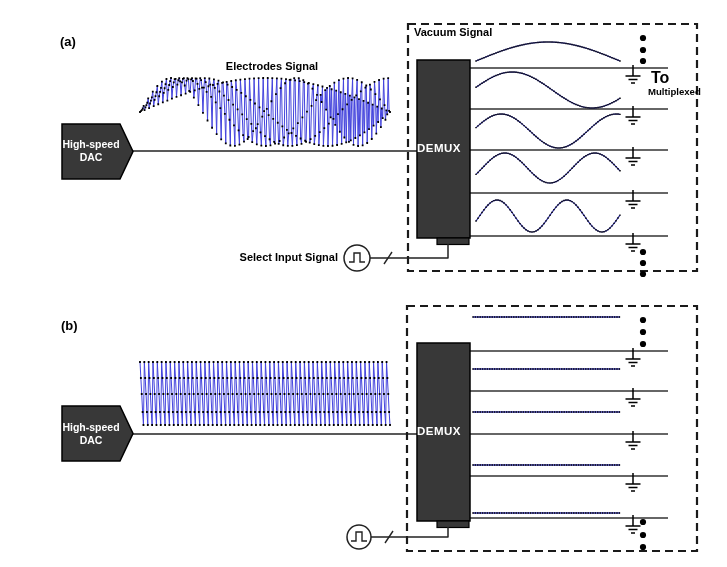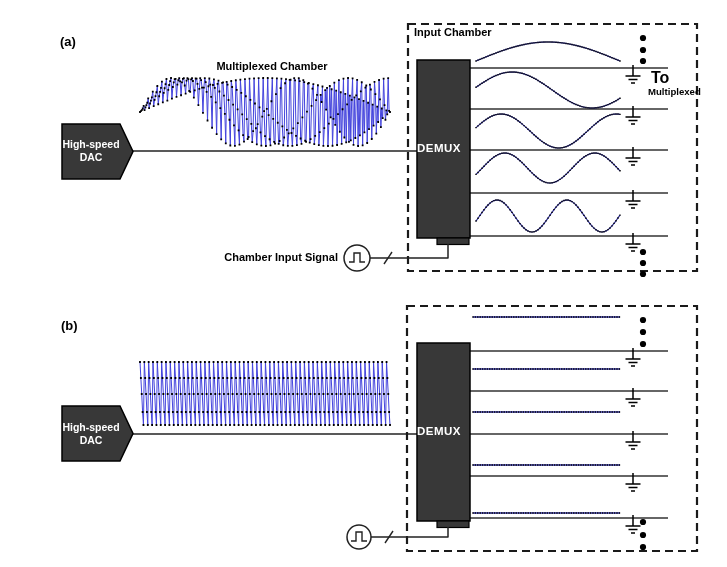--- a/index.html
+++ b/index.html
@@ -92,23 +92,23 @@
       <circle cx="643" cy="547" r="3.1" fill="#000"></circle>
       <path d="M371.00 537.00L448.00 537.00L448.00 527.00" fill="none" stroke="#222222" stroke-width="1.5" stroke-linejoin="round"></path>
       <line x1="385" y1="543" x2="393" y2="531" stroke="#222222" stroke-width="1.4"></line>
       <circle cx="359" cy="537" r="12" fill="#fff" stroke="#222222" stroke-width="1.5"></circle>
       <path d="M351 541H356V532H362V541H367" fill="none" stroke="#222222" stroke-width="1.4"></path>
     </svg>
 
   <div class="lbl panel-letter" style="left:60px;top:34px">(a)</div>
   <div class="lbl panel-letter" style="left:61px;top:318px">(b)</div>
 
-  <div class="lbl sig-label" style="left:200px;top:60px">Multiplexed Chamber</div>
-  <div class="lbl vc-label" style="left:414px;top:26px">Input Chamber</div>
-  <div class="lbl sel-label" style="left:158px;top:251px">Chamber Input Signal</div>
+  <div class="lbl sig-label" style="left:200px;top:60px">Electrodes Signal</div>
+  <div class="lbl vc-label" style="left:414px;top:26px">Vacuum Signal</div>
+  <div class="lbl sel-label" style="left:158px;top:251px">Select Input Signal</div>
 
   <div class="lbl to-el" style="left:651px;top:72px">To</div>
   <div class="lbl to-el" style="left:648px;top:86px;font-size:9.6px">Multiplexed</div>
 
   <div class="lbl block-text" style="left:60px;top:138px;width:62px">
     <span>High-speed</span><br>
     <span>DAC</span>
   </div>
   <div class="lbl block-text" style="left:60px;top:421px;width:62px">
     <span>High-speed</span><br>

